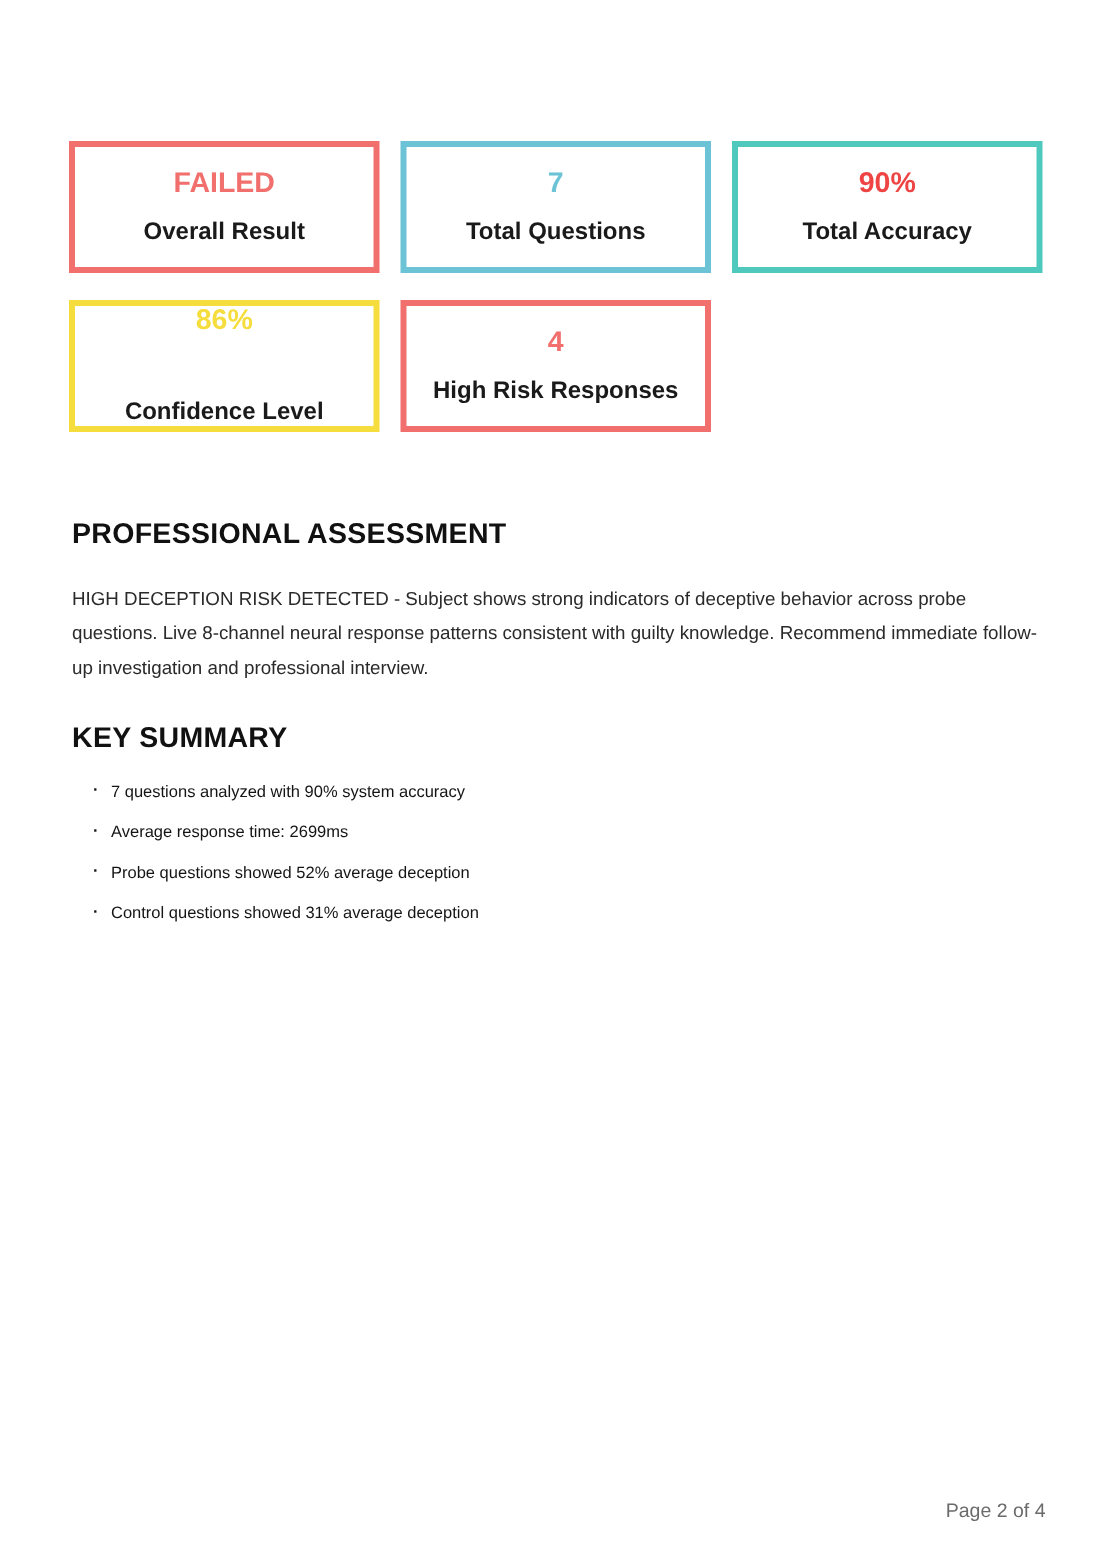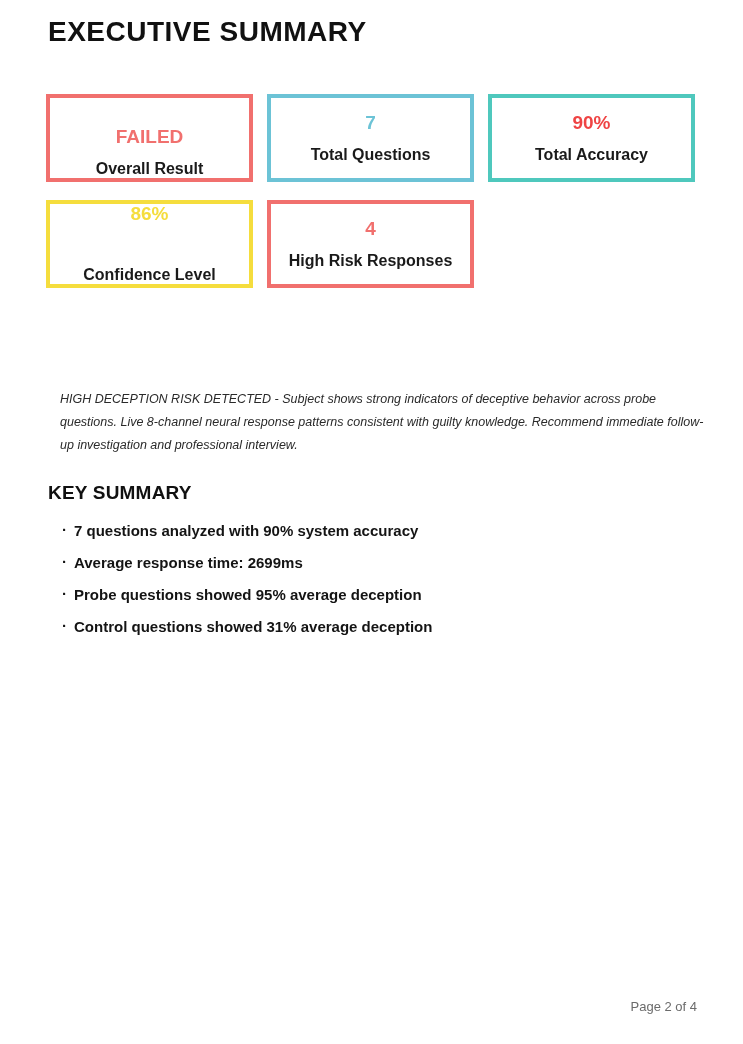--- a/index.html
+++ b/index.html
@@ -65,40 +65,39 @@
     left: 48px;
     font-size: 19px;
     font-weight: bold;
     color: #111111;
     letter-spacing: 0.2px;
   }
   #assessment-head { top: 346px; }
   #findings-head { top: 482px; }
   .assessment-body {
     position: absolute;
-    left: 60px;
+    left: 48px;
     top: 388px;
     width: 648px;
     font-size: 12.5px;
     line-height: 1.85;
     color: #2a2a2a;
-    font-style: italic;
   }
   .findings {
     position: absolute;
     left: 62px;
     top: 522px;
     width: 620px;
     margin: 0;
     padding: 0;
     list-style: none;
   }
   .findings li {
-    font-size: 15px;
-    font-weight: bold;
+    font-size: 11px;
+    font-weight: normal;
     color: #141414;
     margin-bottom: 15px;
     padding-left: 12px;
     position: relative;
   }
   .findings li::before {
     content: "·";
     position: absolute;
     left: 0;
     top: -1px;
@@ -110,24 +109,23 @@
     bottom: 30px;
     font-size: 13px;
     color: #6b6b6b;
   }
 </style>
 </head>
 <body>
 
 <div class="page">
 
-  <div class="title">EXECUTIVE SUMMARY</div>
 
   <div class="cards">
-    <div class="card" style="border-color: rgb(241, 112, 110); justify-content: flex-end;">
+    <div class="card" style="border-color: rgb(241, 112, 110);">
       <div class="card-value" style="color: rgb(241, 112, 110);">FAILED</div>
       <div class="card-label">Overall Result</div>
     </div>
     <div class="card" style="border-color: rgb(108, 195, 214);">
       <div class="card-value" style="color: rgb(108, 195, 214);">7</div>
       <div class="card-label">Total Questions</div>
     </div>
     <div class="card" style="border-color: rgb(79, 200, 189);">
       <div class="card-value" style="color: #ef4444;">90%</div>
       <div class="card-label">Total Accuracy</div>
@@ -135,25 +133,26 @@
     <div class="card" style="border-color: rgb(245, 221, 61); justify-content: space-between;">
       <div class="card-value" style="color: rgb(245, 221, 61);">86%</div>
       <div class="card-label">Confidence Level</div>
     </div>
     <div class="card" style="border-color: rgb(241, 112, 110);">
       <div class="card-value" style="color: rgb(241, 112, 110);">4</div>
       <div class="card-label">High Risk Responses</div>
     </div>
   </div>
 
+  <div class="section-head" id="assessment-head">PROFESSIONAL ASSESSMENT</div>
   <div class="assessment-body">HIGH DECEPTION RISK DETECTED - Subject shows strong indicators of deceptive behavior across probe questions. Live 8-channel neural response patterns consistent with guilty knowledge. Recommend immediate follow-up investigation and professional interview.</div>
 
   <div class="section-head" id="findings-head">KEY SUMMARY</div>
   <ul class="findings">
     <li>7 questions analyzed with 90% system accuracy</li>
     <li>Average response time: 2699ms</li>
-    <li>Probe questions showed 95% average deception</li>
+    <li>Probe questions showed 52% average deception</li>
     <li>Control questions showed 31% average deception</li>
   </ul>
 
   <div class="footer">Page 2 of 4</div>
 
 </div>
 
 </body></html>

